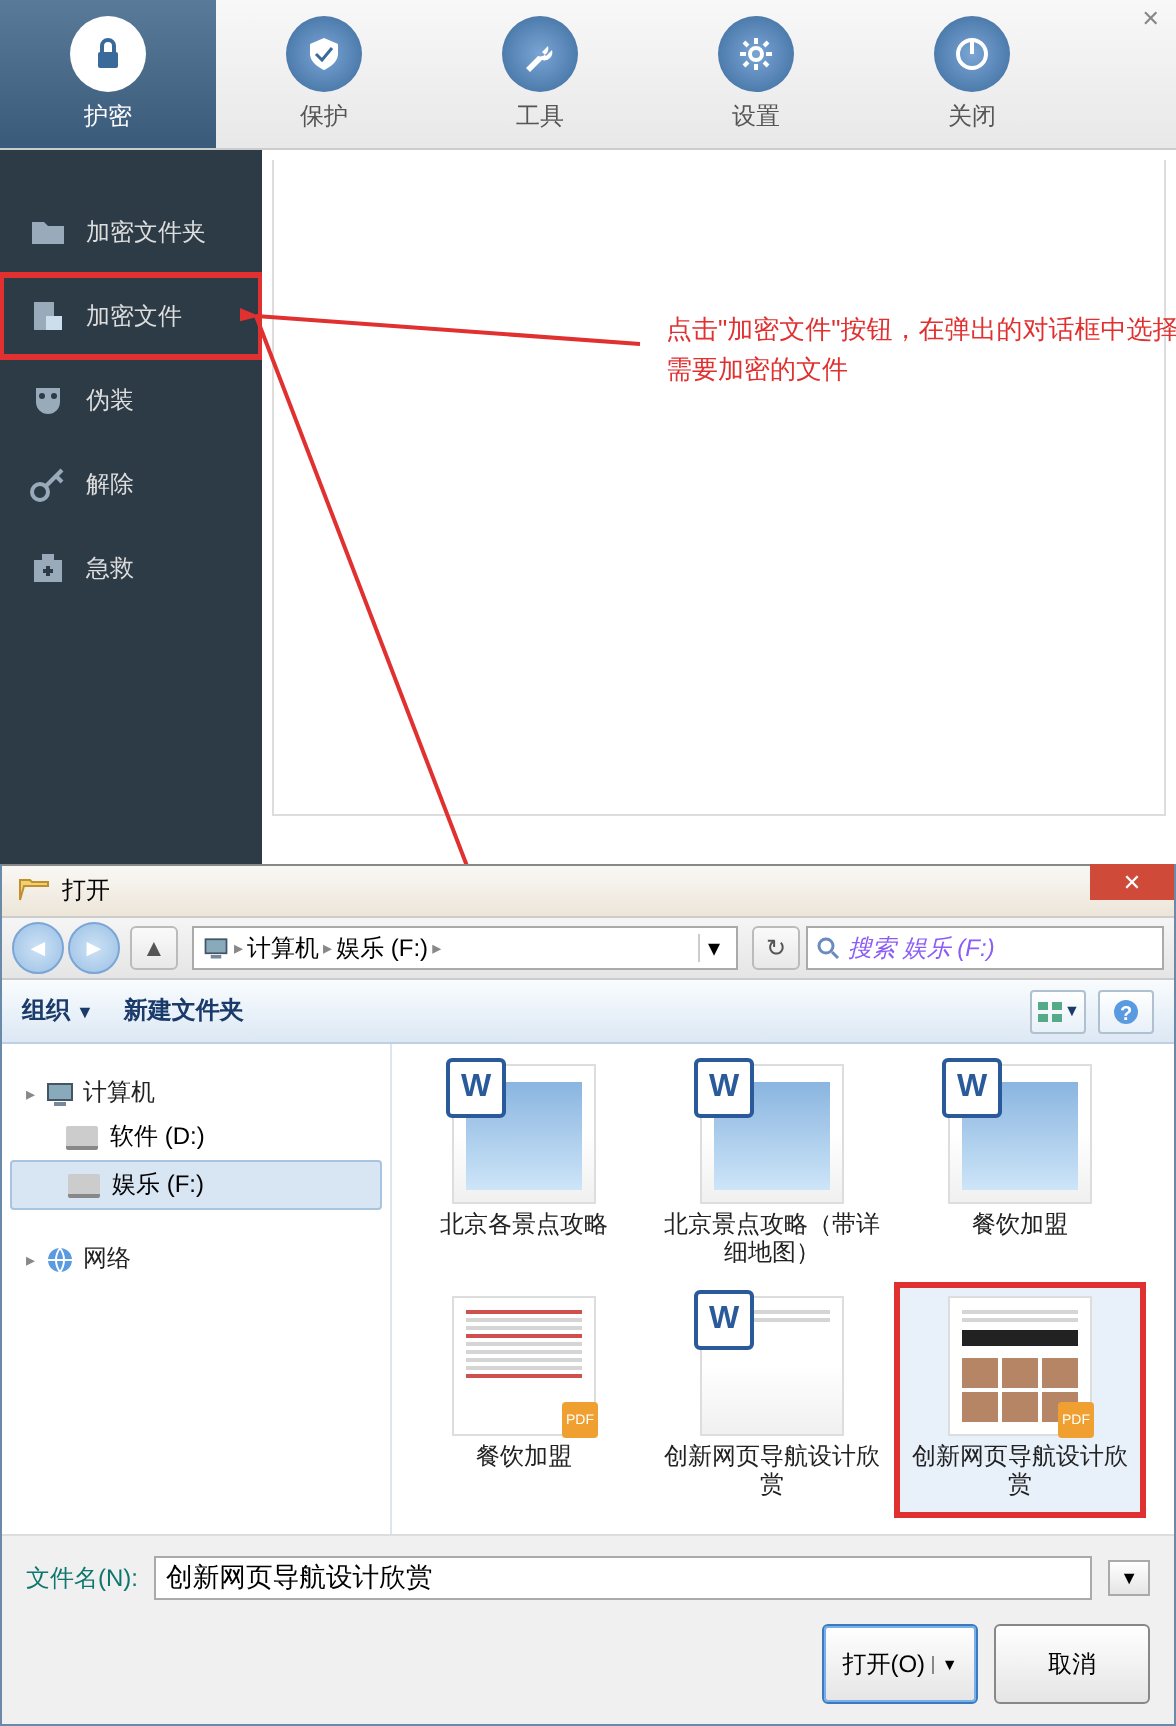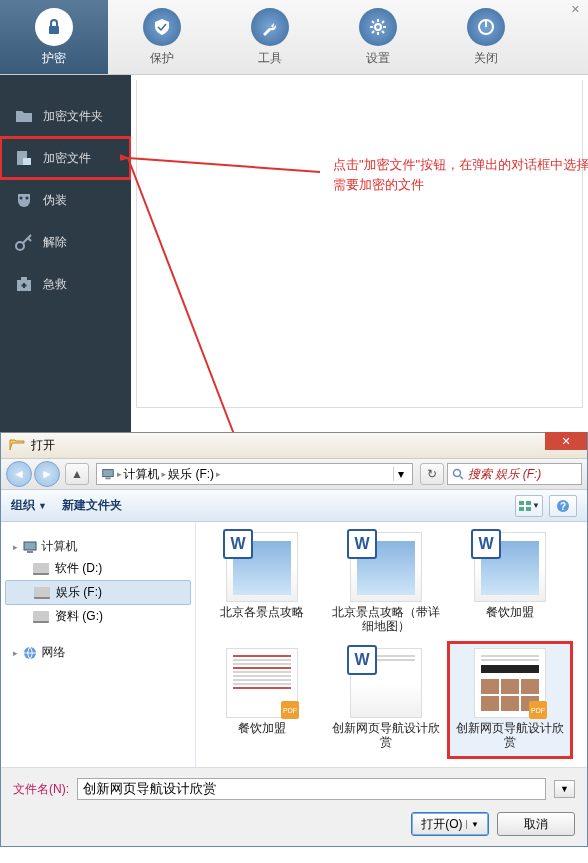--- a/index.html
+++ b/index.html
@@ -30,45 +30,45 @@
 .arrow-overlay { position: absolute; pointer-events: none; }
 
 
 .dialog { width: 588px; border: 1px solid #6a8aaa; border-top: none; position: relative; }
 .dlg-title { height: 26px; background: linear-gradient(#faf8f5, #ece5d8); display: flex; align-items: center; padding: 0 8px; gap: 6px; border-top: 1px solid #888; }
 .dlg-close { position: absolute; right: 0; top: 0; width: 42px; height: 18px; background: #d04a3a; color: #fff; display: flex; align-items: center; justify-content: center; font-size: 11px; }
 .dlg-nav { height: 32px; background: linear-gradient(#f5f5f5, #e5e5e5); display: flex; align-items: center; padding: 0 5px; gap: 3px; border-top: 1px solid #ccc; border-bottom: 1px solid #ccc; }
 .nav-btn { width: 24px; height: 22px; border: 1px solid #bbb; border-radius: 3px; background: linear-gradient(#fafafa,#e8e8e8); display: flex; align-items: center; justify-content: center; color: #555; }
 .breadcrumb { flex: 1; height: 22px; border: 1px solid #aaa; background: #fff; display: flex; align-items: center; padding: 0 4px; gap: 2px; font-size: 12px; margin: 0 4px; }
 .bc-sep { color: #888; font-size: 9px; }
-.search-box { width: 135px; height: 22px; border: 1px solid #aaa; background: #fff; display: flex; align-items: center; padding: 0 4px; gap: 4px; color: #b91c1c; font-style: italic; }
+.search-box { width: 179px; height: 22px; border: 1px solid #aaa; background: #fff; display: flex; align-items: center; padding: 0 4px; gap: 4px; color: #8b5cf6; font-style: italic; }
 .dlg-toolbar { height: 32px; background: linear-gradient(#f9fcfe, #dce8f4); display: flex; align-items: center; padding: 0 10px; gap: 15px; color: #1a3a6a; border-bottom: 1px solid #c0d0e0; }
 .tb-link { cursor: pointer; display: flex; align-items: center; gap: 3px; font-weight: bold; }
 .tb-right { margin-left: auto; display: flex; gap: 6px; }
 .tb-icon-btn { width: 28px; height: 22px; border: 1px solid #b0c0d0; border-radius: 2px; background: linear-gradient(#fff,#e8f0f8); display: flex; align-items: center; justify-content: center; }
 .dlg-body { display: flex; height: 245px; }
 .dlg-tree { width: 195px; background: #fff; border-right: 1px solid #dde5ee; padding: 8px 4px; overflow: hidden; }
 .tree-head { display: flex; align-items: center; gap: 4px; padding: 2px 8px; color: #222; }
 .tree-item { display: flex; align-items: center; gap: 6px; padding: 3px 4px 3px 28px; }
 .tree-item.selected { background: #d8e6f4; border: 1px solid #a8c4e0; border-radius: 2px; }
 .drive-icon { width: 16px; height: 12px; background: #ccc; border-radius: 1px; border-bottom: 2px solid #888; }
 .dlg-files { flex: 1; padding: 6px; display: flex; flex-wrap: wrap; align-content: flex-start; gap: 4px; overflow: hidden; }
 .file-item { width: 120px; height: 112px; display: flex; flex-direction: column; align-items: center; justify-content: flex-start; padding: 4px; text-align: center; }
 .file-item.selected { outline: 3px solid #e03030; background: #e8f0fa; }
 .file-thumb { width: 72px; height: 70px; border: 1px solid #ddd; background: #fff; position: relative; display: flex; align-items: center; justify-content: center; margin-bottom: 3px; }
 .file-thumb.word { background: linear-gradient(#fff 50%, #f0f0f0); }
 .word-badge { position: absolute; top: -4px; left: -4px; width: 30px; height: 30px; border: 2px solid #2a5a9a; background: #fff; color: #2a5a9a; font-weight: bold; font-size: 16px; display: flex; align-items: center; justify-content: center; border-radius: 3px; }
 .pdf-badge { position: absolute; bottom: -2px; right: -2px; width: 18px; height: 18px; background: #f0a030; color: #fff; font-size: 7px; display: flex; align-items: center; justify-content: center; border-radius: 2px; }
 .file-name { font-size: 12px; color: #222; word-break: break-all; line-height: 1.2; }
 .dlg-footer { background: #f0f0f0; border-top: 1px solid #ddd; padding: 10px 12px; }
 .fn-row { display: flex; align-items: center; gap: 8px; margin-bottom: 12px; }
-.fn-row label { color: #be185d; }
+.fn-row label { color: #0f766e; }
 .fn-input { flex: 1; height: 22px; border: 1px solid #aaa; padding: 0 5px; background: #fff; }
 .btn-row { display: flex; justify-content: flex-end; gap: 8px; }
-.win-btn { width: 78px; height: 24px; border: 1px solid #888; border-radius: 3px; background: linear-gradient(#fff,#e5e5e5); display: flex; align-items: center; justify-content: center; cursor: pointer; }
+.win-btn { width: 78px; height: 40px; border: 1px solid #888; border-radius: 3px; background: linear-gradient(#fff,#e5e5e5); display: flex; align-items: center; justify-content: center; cursor: pointer; }
 .win-btn.primary { border-color: #3a7ac0; box-shadow: 0 0 0 1px #7ab0e8 inset; }
 .watermark { position: absolute; right: 8px; bottom: 6px; color: rgba(120,60,60,.55); font-size: 12px; pointer-events:none; }
 .arrow-nav { display:inline-flex; }
 .arrow-nav span{ width:26px; height:26px; border-radius:50%; background:radial-gradient(#cde2f5,#9ac0e5); border:1px solid #7aa5d5; display:flex; align-items:center; justify-content:center; color:#fff; margin-right:2px;}
 .thumb-content{ width:100%; height:100%; padding:6px; display:flex; flex-direction:column; gap:2px;}
 .thumb-line{ height:2px; background:#d5d5d5;} .thumb-line.r{ background:#d05050;}
 .thumb-pic{ flex:1; background:linear-gradient(#8ab5e0,#cde5f8); margin-top:2px;}
 .thumb-grid{ flex:1; display:grid; grid-template-columns:1fr 1fr 1fr; gap:2px; margin-top:4px;}
 .thumb-grid div{ background:#b58565;}
 </style>
@@ -265,24 +265,20 @@
         <span>计算机</span>
       </div>
       <div class="tree-item">
           <span class="drive-icon"></span>
           <span>软件 (D:)</span>
         </div>
       <div class="tree-item selected">
           <span class="drive-icon"></span>
           <span>娱乐 (F:)</span>
         </div>
-      <div class="tree-item">
-          <span class="drive-icon"></span>
-          <span>资料 (G:)</span>
-        </div>
       <div class="tree-head" style="margin-top:14px">
         <span style="font-size:9px;color:#888">▸</span>
         <svg width="16" height="16" viewBox="0 0 16 16">
             <circle cx="8" cy="8" r="6" fill="#5a9ae0"></circle>
             <path d="M2 8h12M8 2a10 10 0 010 12M8 2a10 10 0 000 12" stroke="#fff" fill="none"></path>
           </svg>
         <span>网络</span>
       </div>
     </div>
 

